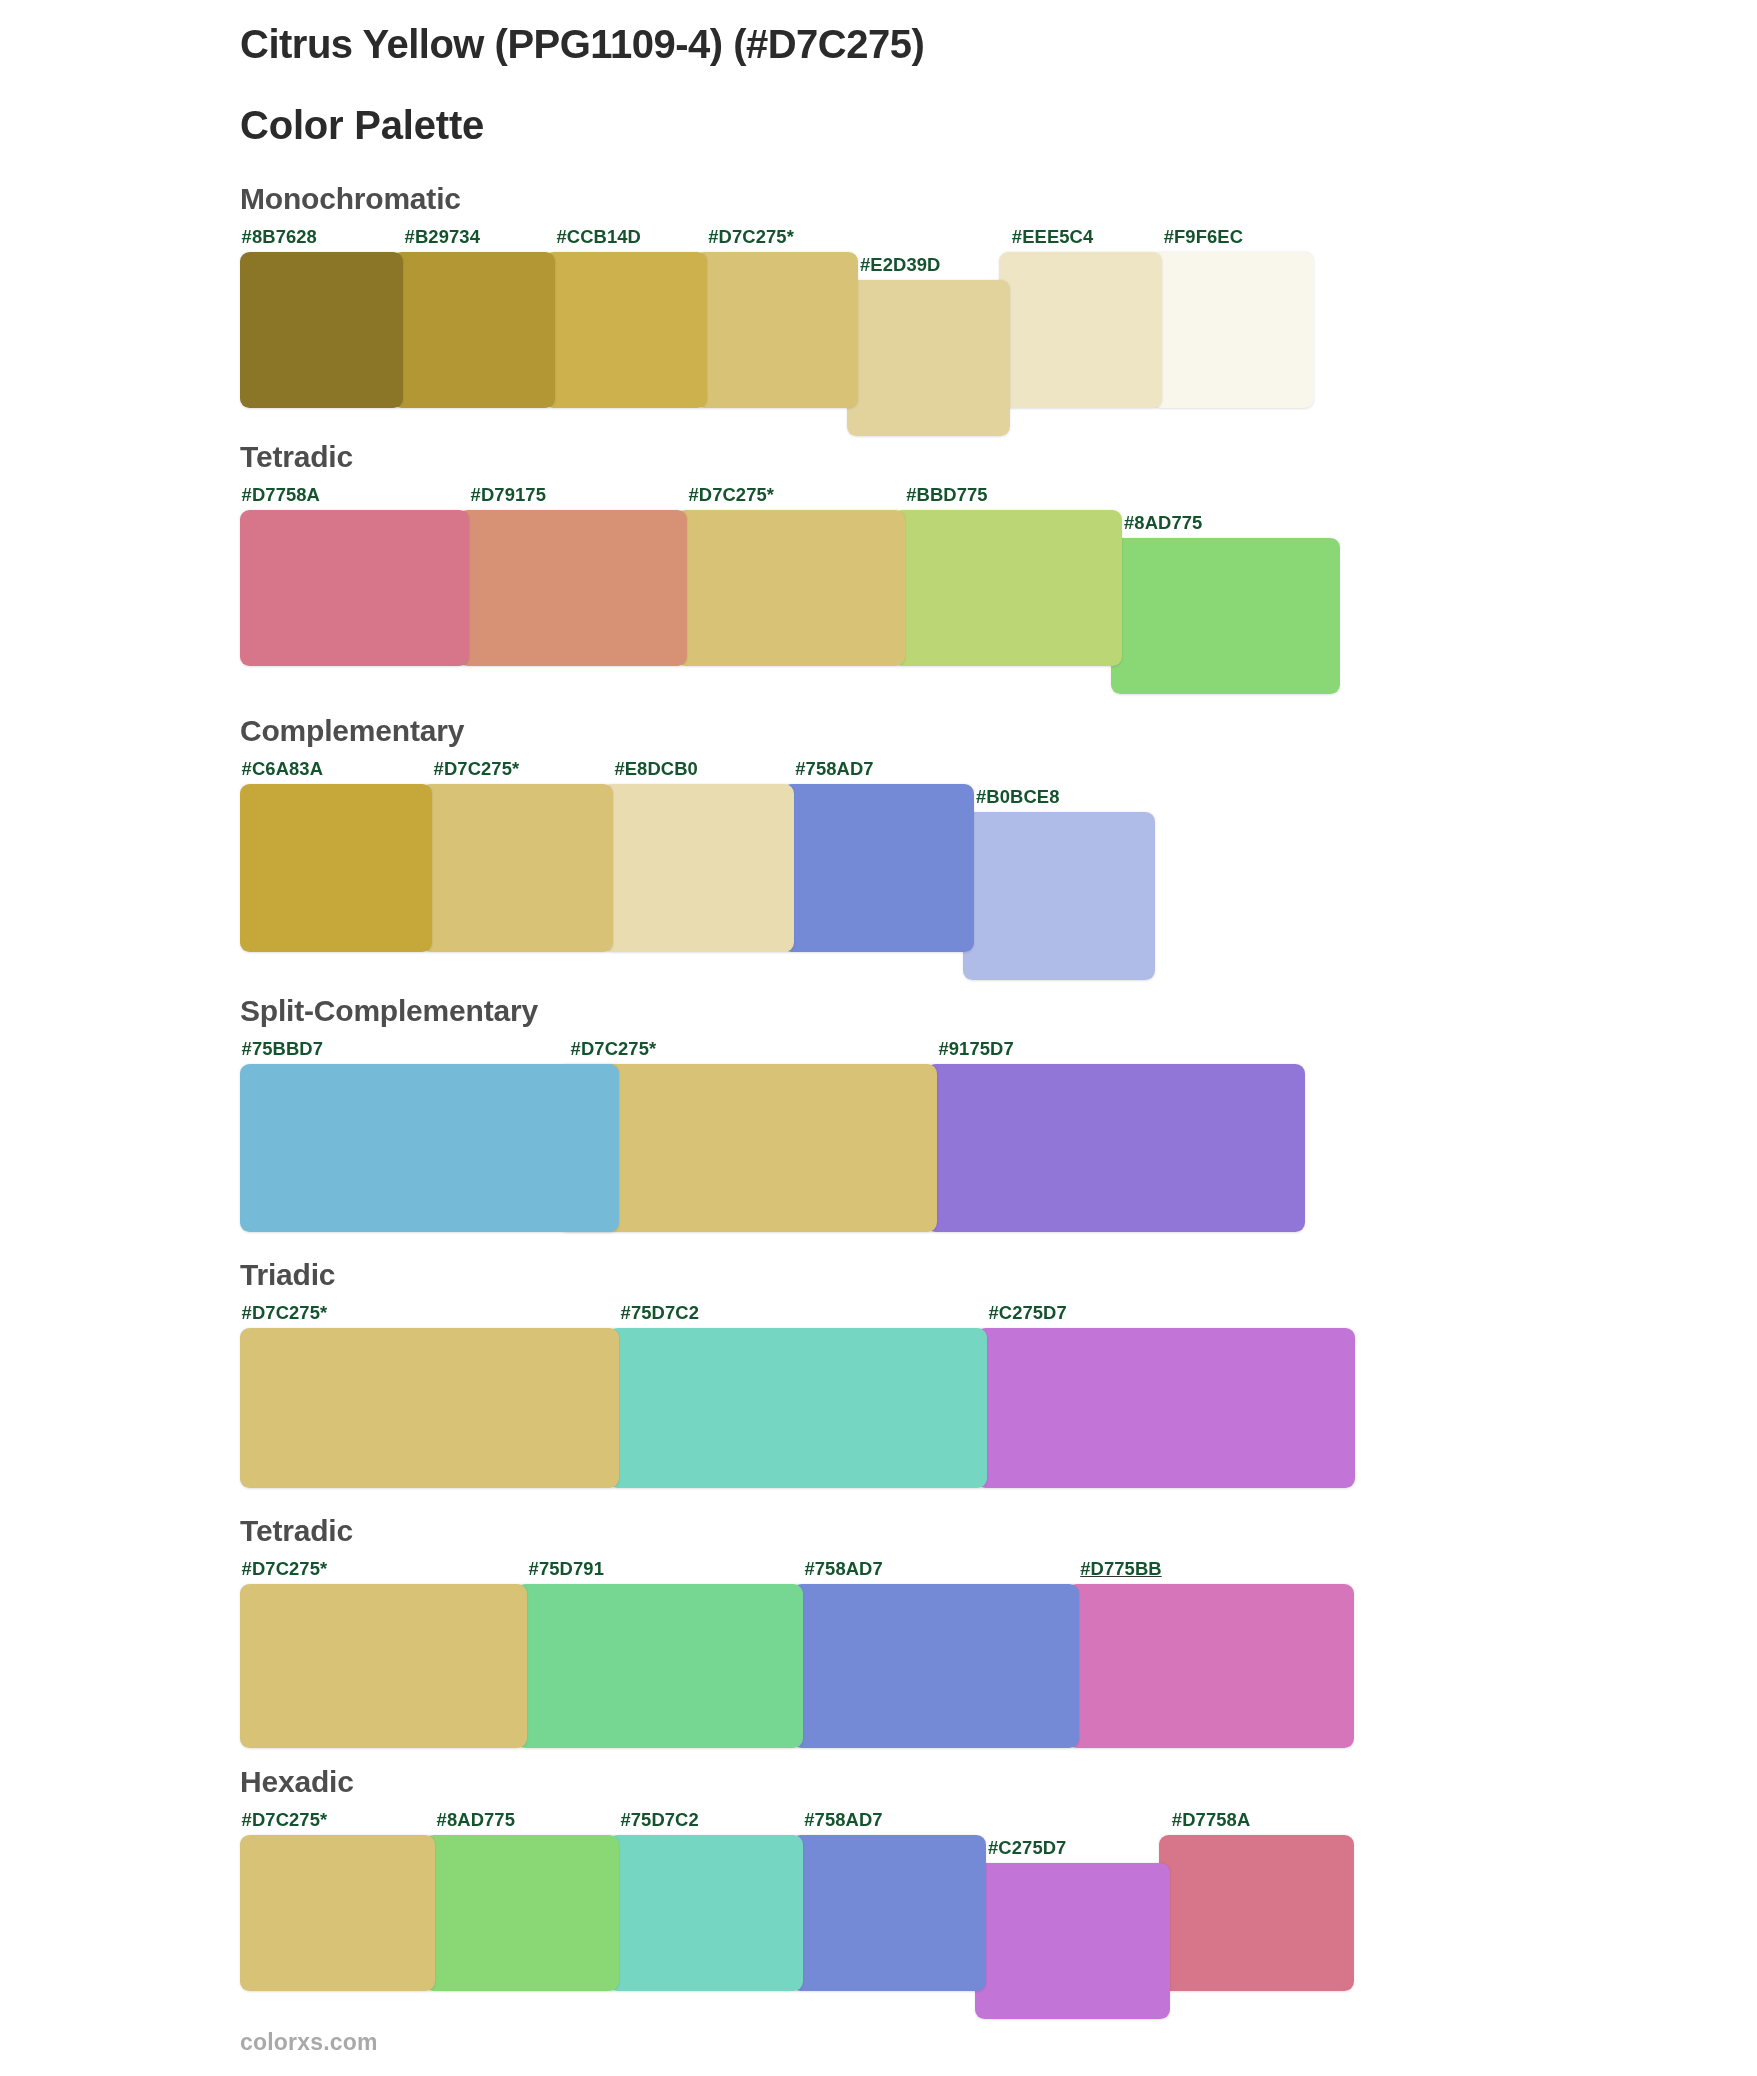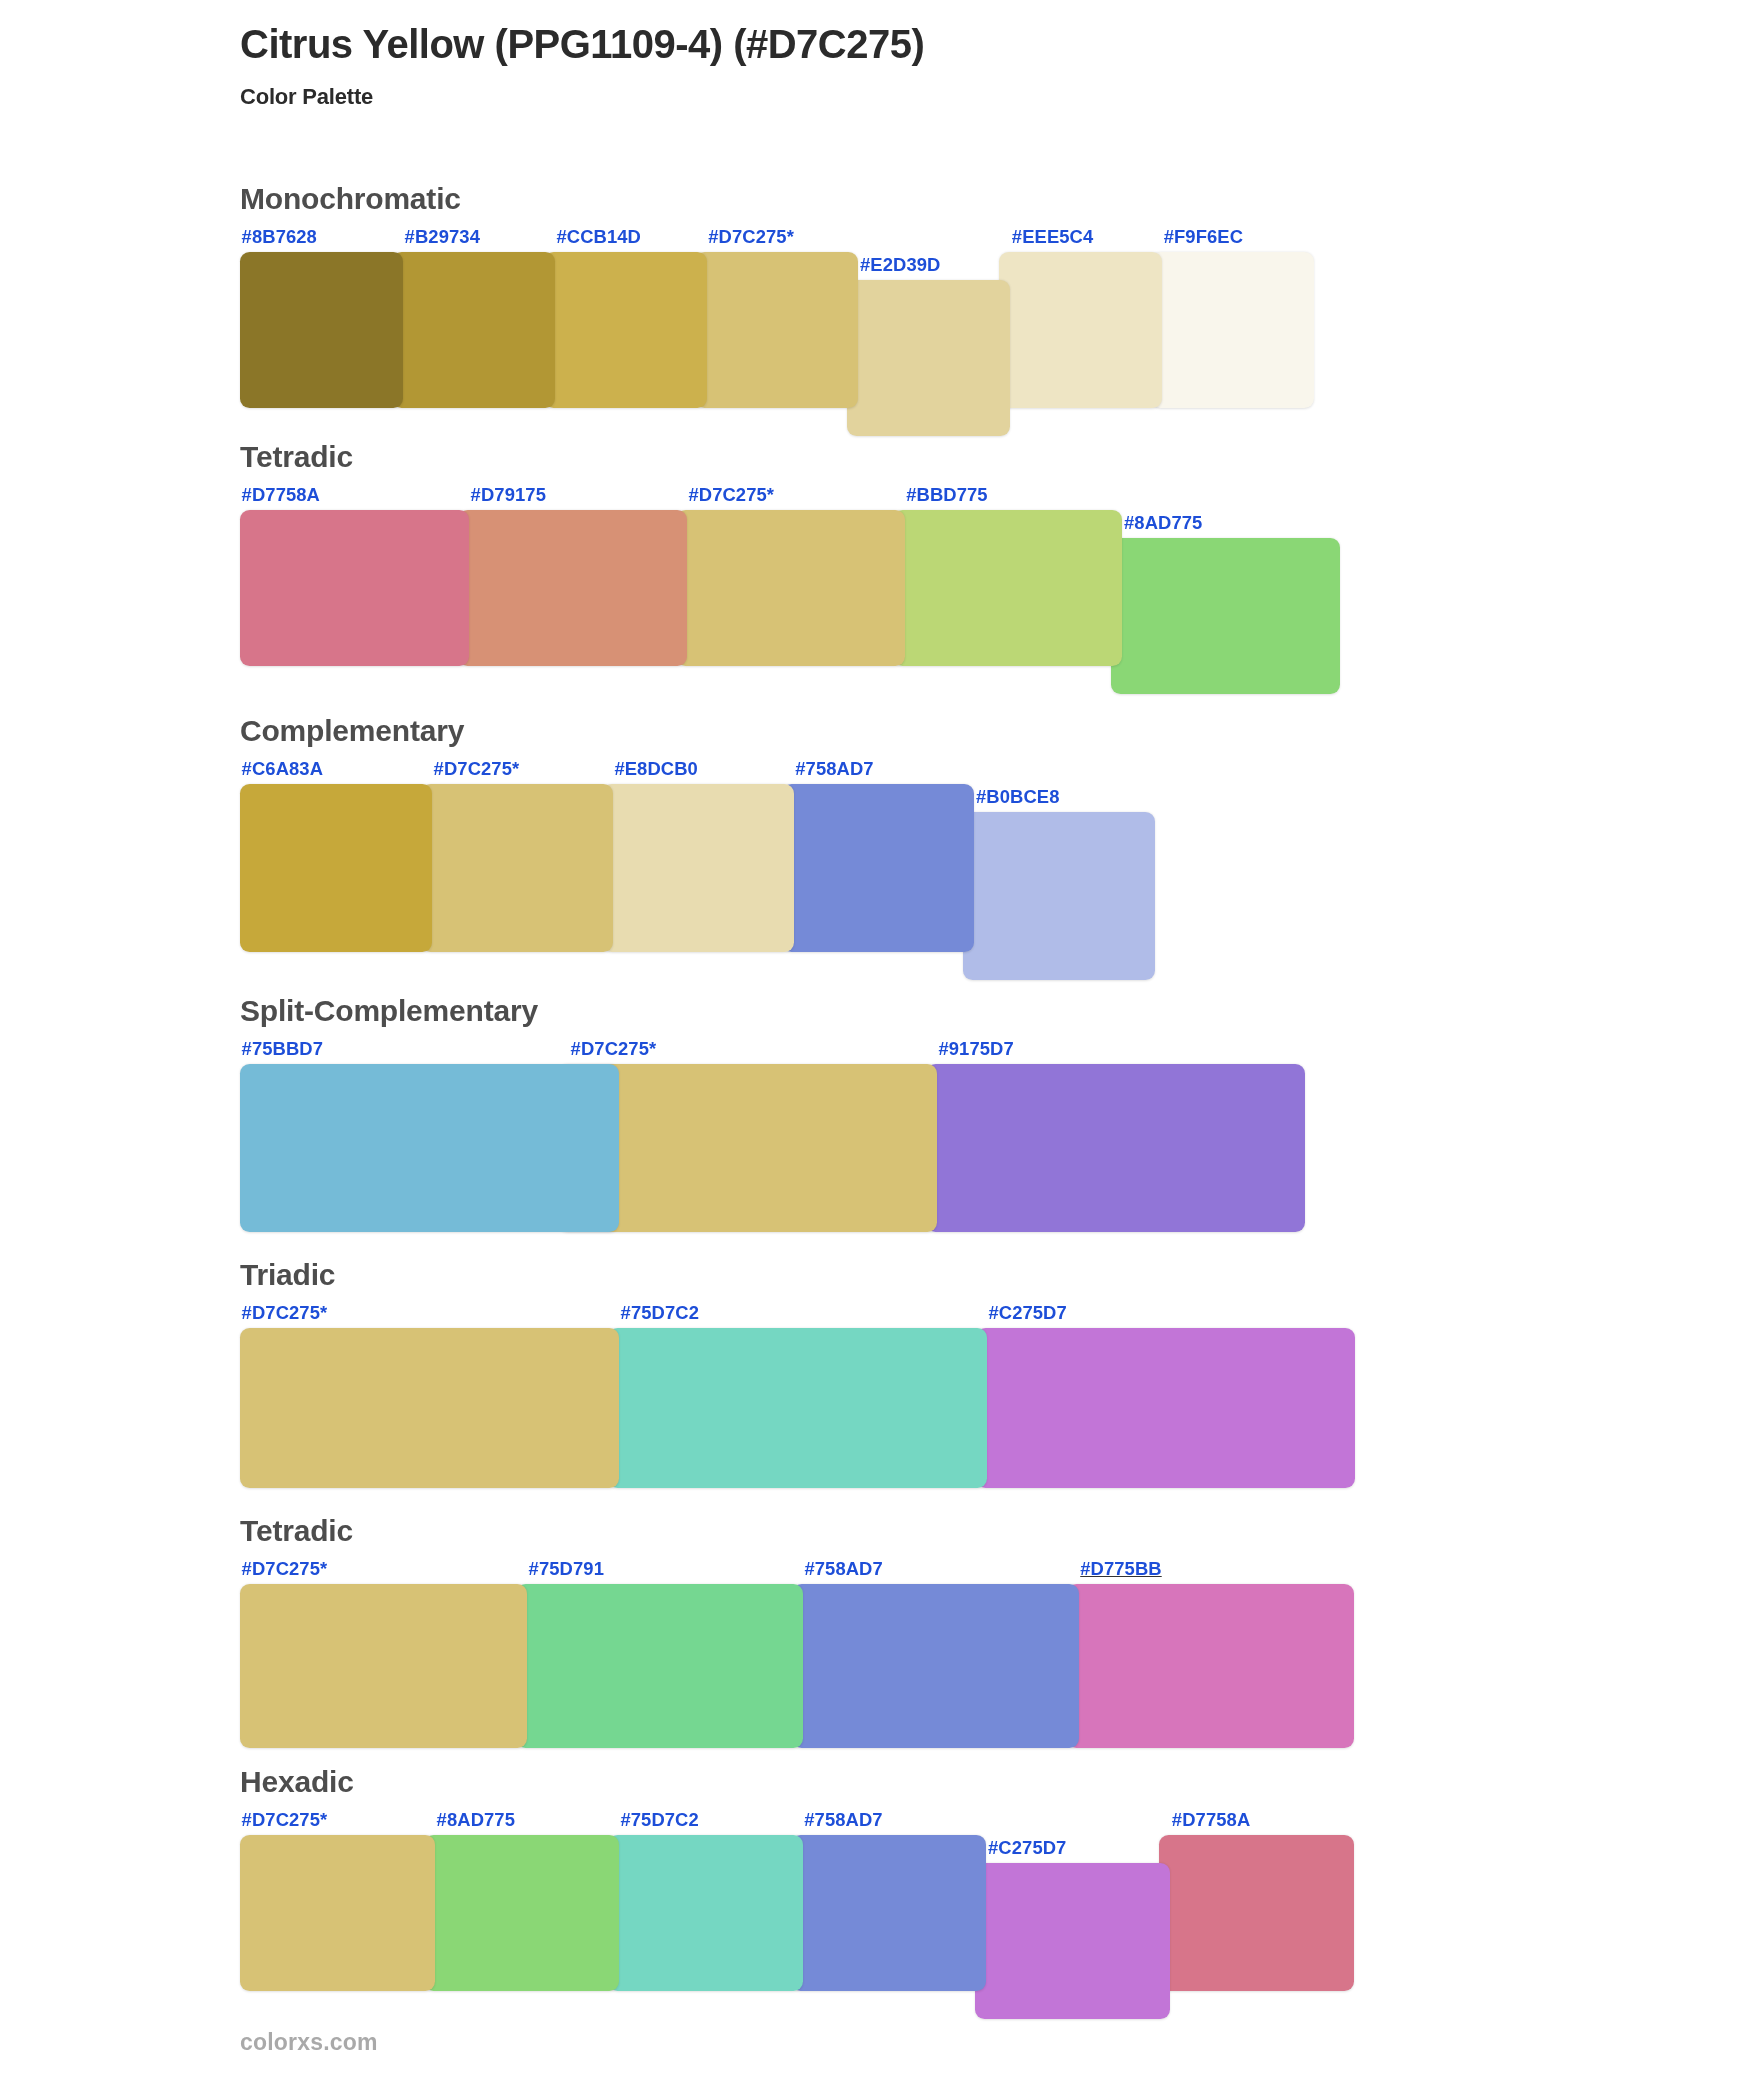--- a/index.html
+++ b/index.html
@@ -35,26 +35,26 @@
   .page-title {
     font-size: 40px;
     font-weight: bold;
     letter-spacing: -0.5px;
     color: #2b2b2b;
     line-height: 1.18;
     white-space: nowrap;
   }
 
   .page-subtitle {
-    font-size: 22px;
+    font-size: 40px;
     font-weight: bold;
     letter-spacing: -0.2px;
     color: #2b2b2b;
     line-height: 1.2;
-    margin-top: 16px;
+    margin-top: 33px;
   }
 
   
   .section {
     position: absolute;
     left: 240px;
   }
 
   .section-title {
     font-size: 30px;
@@ -73,21 +73,21 @@
   }
 
   .swatch {
     position: relative;
     display: block;
   }
 
   .swatch-label {
     font-size: 18.4px;
     font-weight: bold;
-    color: #1d4ed8;
+    color: #14532d;
     line-height: 1;
     height: 24px;
     padding-left: 1.6px;
     white-space: nowrap;
     letter-spacing: 0.1px;
   }
 
   .swatch-chip {
     border-radius: 9.6px;
     box-shadow: 0 0.8px 2.4px rgba(0,0,0,0.12);

